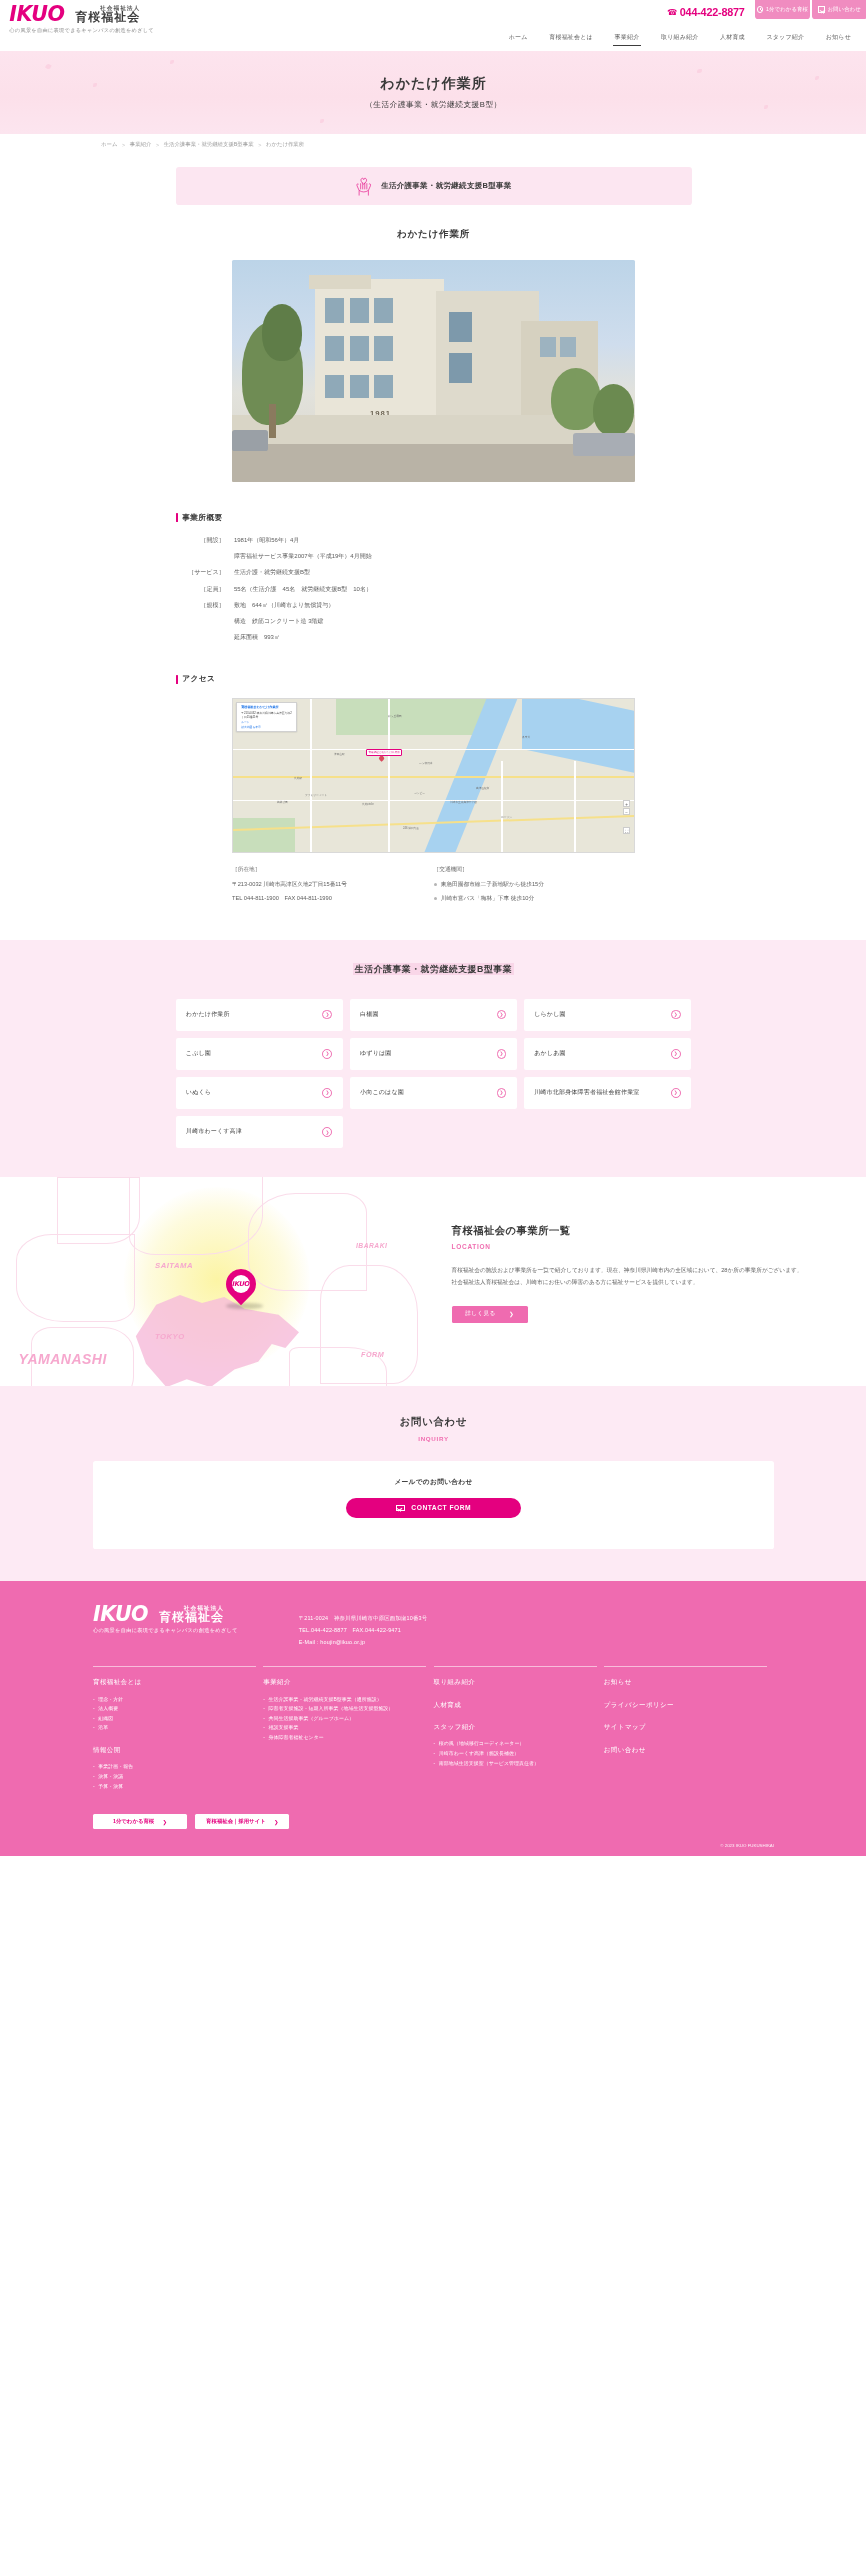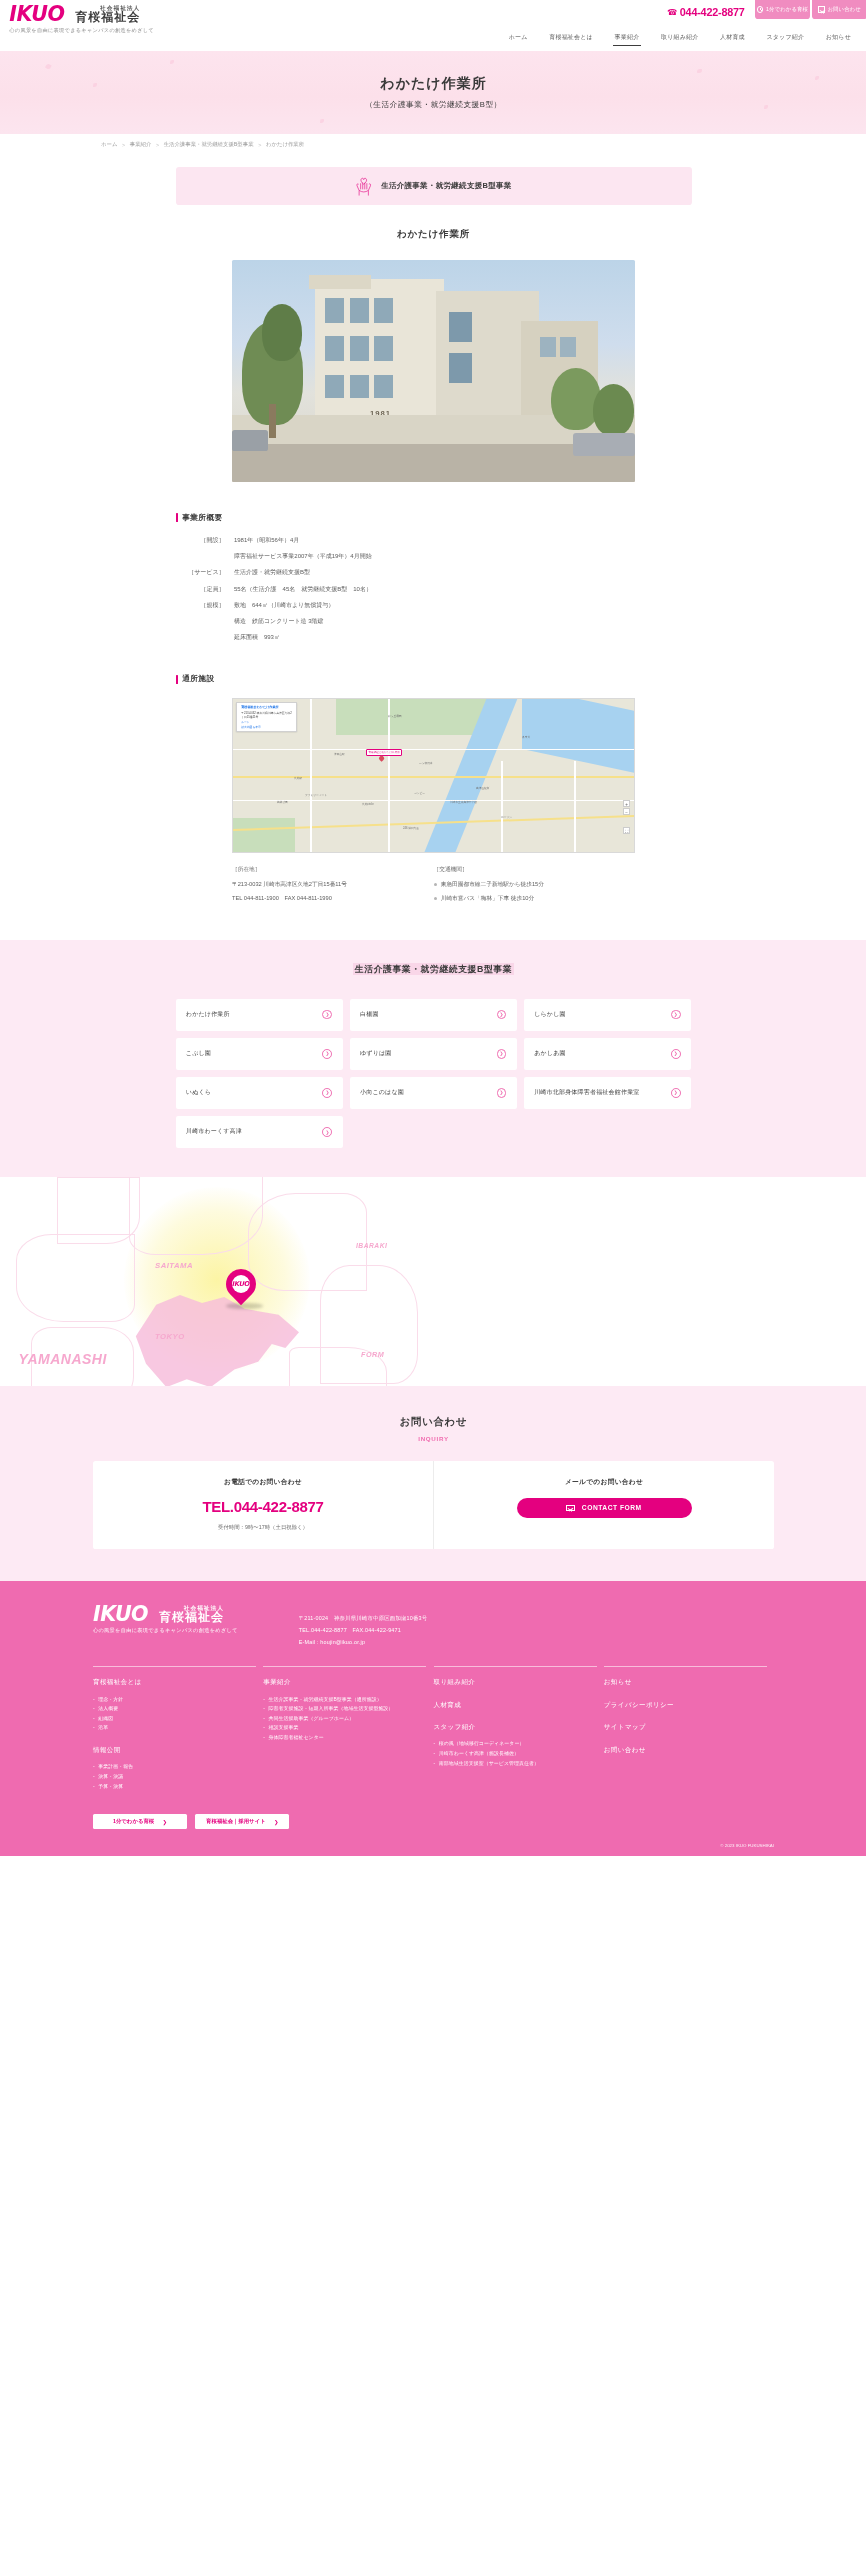--- a/index.html
+++ b/index.html
@@ -374,21 +374,21 @@
             <div class="spec-v">構造　鉄筋コンクリート造 3階建</div>
           </div>
           <div class="spec-row">
             <div class="spec-k"></div>
             <div class="spec-v">延床面積　993㎡</div>
           </div>
         </div>
 
       <div class="sec-head">
         <span class="bar"></span>
-        <span>通所施設</span>
+        <span>アクセス</span>
       </div>
 
       <div class="mapbox">
         <div class="mland" style="left:0;top:0;width:403px;height:155px;"></div>
         <div class="mgreen" style="left:103px;top:0;width:155px;height:36px;"></div>
         <div class="mgreen" style="left:0;top:119px;width:62px;height:36px;"></div>
         <div class="mriver" style="left:222px;top:0;width:31px;height:155px;transform:skewX(-22deg);"></div>
         <div class="mriver" style="left:289px;top:0;width:114px;height:62px;transform:skewY(12deg);"></div>
         <div class="mroadY" style="left:0;top:77px;width:403px;height:2.6px;"></div>
         <div class="mroadY" style="left:0;top:123px;width:403px;height:2.1px;transform:rotate(-2deg);"></div>
@@ -522,31 +522,36 @@
           <div class="mlab m-pink" style="left: 361px; top: 173px; font-size: 7.2px;">FORM</div>
         </div>
       <div class="pin-shadow"></div>
       <div class="pin-big">
         <div class="body"></div>
         <div class="hole">
             <b>IKUO</b>
           </div>
       </div>
     </div>
+    <div class="loc-txt">
+      <h2>育桜福祉会の事業所一覧</h2>
+      <div class="en">LOCATION</div>
+      <p style="white-space:pre-line;">育桜福祉会の施設および事業所を一覧で紹介しております。現在、神奈川県川崎市内の全区域において、28か所の事業所がございます。
+社会福祉法人育桜福祉会は、川崎市にお住いの障害のある方に福祉サービスを提供しています。</p>
+      <div class="btn-more">
+        <span>詳しく見る</span>
+        <span>❯</span>
+      </div>
+    </div>
   </div>
 
   <div class="inq">
     <h2>お問い合わせ</h2>
     <div class="en">INQUIRY</div>
     <div class="inq-box">
-      <div class="inq-half">
-        <div class="lab">お電話でのお問い合わせ</div>
-        <div class="inq-tel">TEL.044-422-8877</div>
-        <div class="inq-hours">受付時間：9時〜17時（土日祝除く）</div>
-      </div>
       <div class="inq-half">
         <div class="lab">メールでのお問い合わせ</div>
         <div class="btn-contact">
           <span class="ic ic-mail" style="width:8.8px;height:6.7px;"></span>
           <span>CONTACT FORM</span>
         </div>
       </div>
     </div>
   </div>
 

